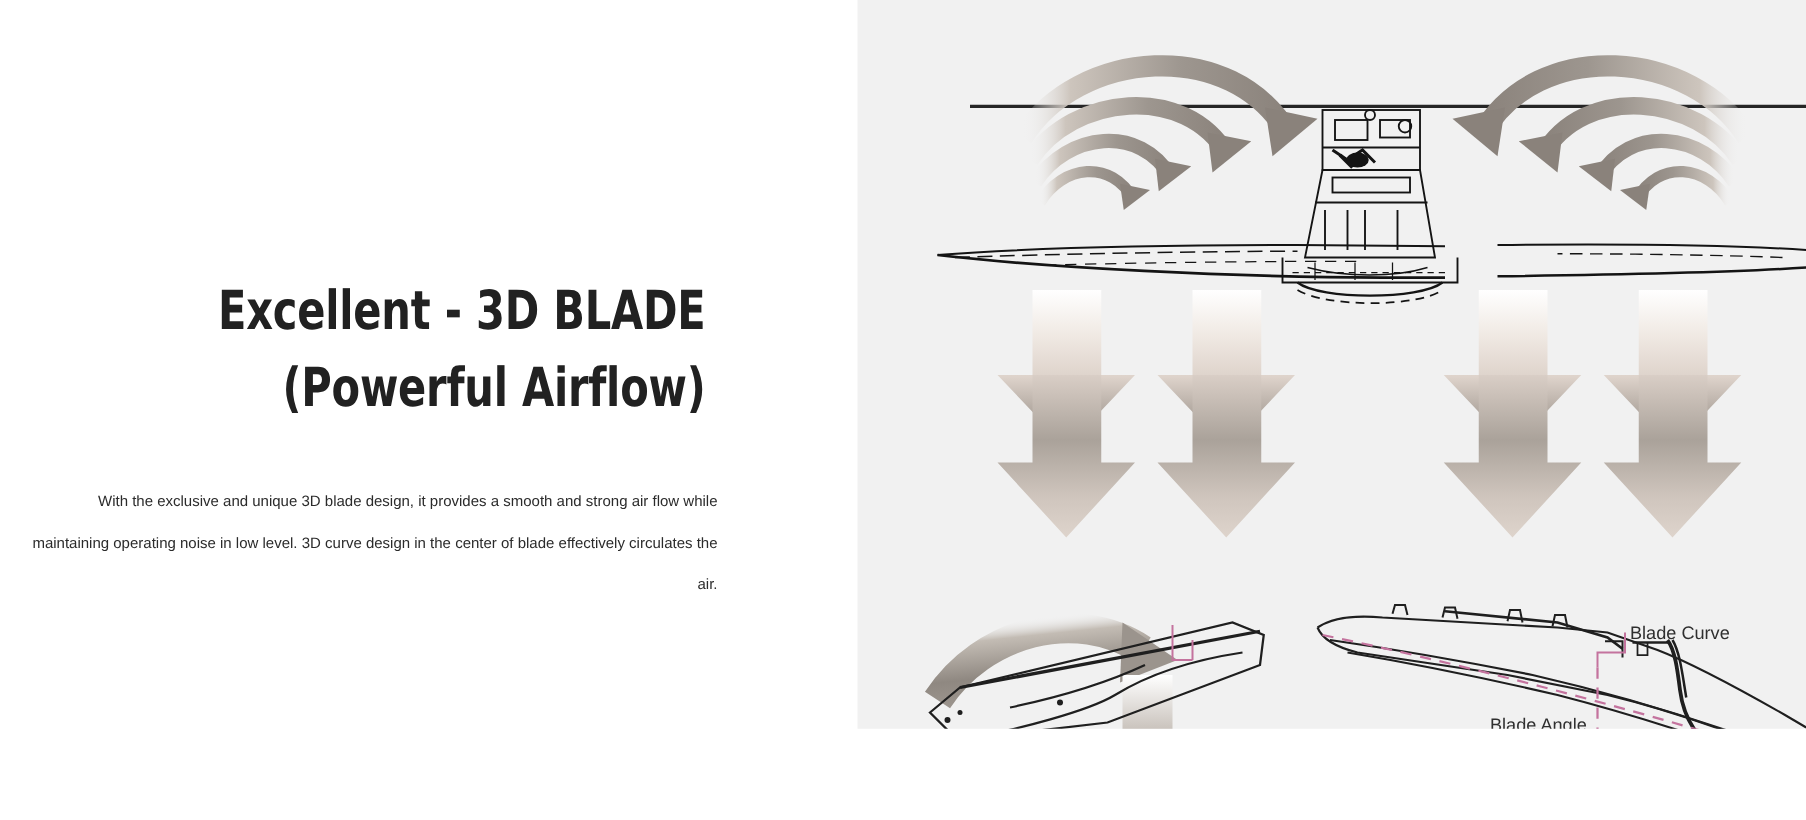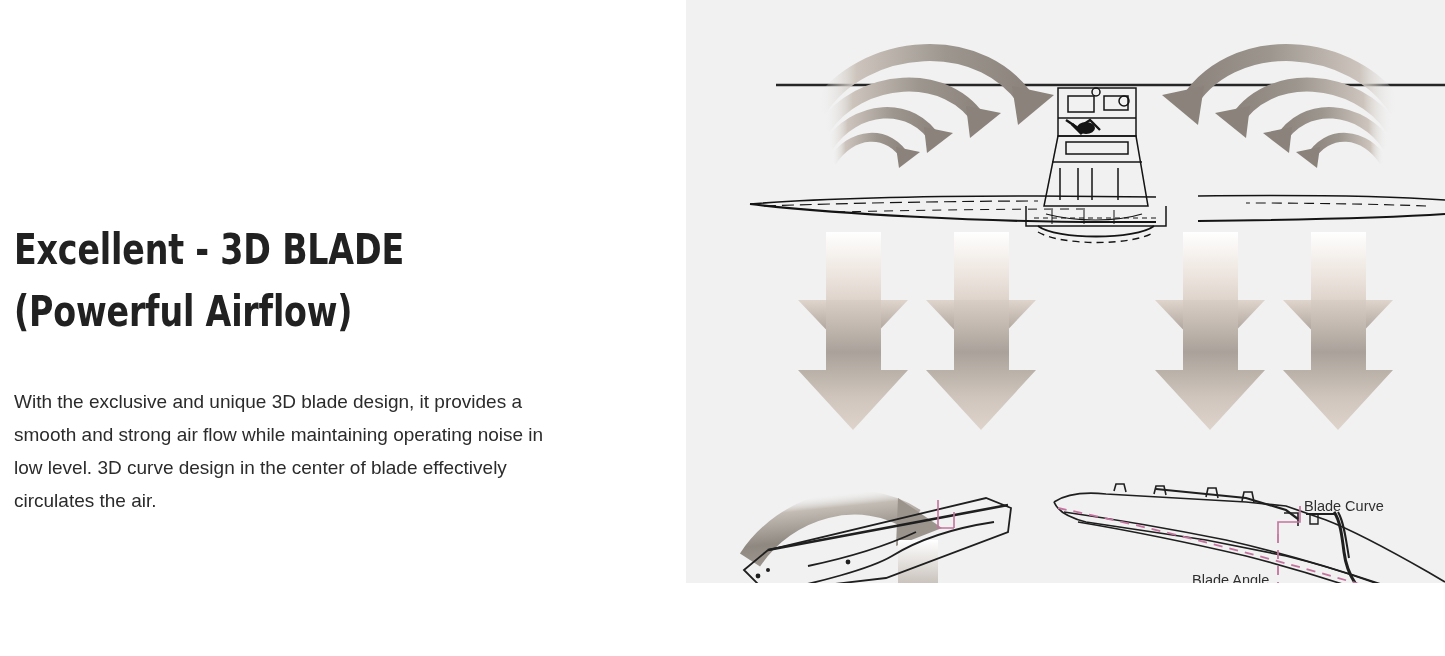--- a/index.html
+++ b/index.html
@@ -19,20 +19,21 @@
     background: #ffffff;
   }
 
   
   #left-panel {
     position: absolute;
     left: 0; top: 0;
     width: 686px;
     height: 656px;
     background: #ffffff;
+    text-align: right;
   }
   #headline {
     position: absolute;
     left: 14px;
     top: 218px;
     width: 640px;
     margin: 0;
     color: #212121;
     font-family: "Liberation Sans Narrow", "DejaVu Sans Condensed", "Liberation Sans", sans-serif;
     font-size: 43px;
@@ -46,21 +47,21 @@
   #headline .hl-line { display: block; }
 
   #body-copy {
     position: absolute;
     left: 14px;
     top: 385px;
     width: 560px;
     margin: 0;
     color: #2b2b2b;
     font-family: "Liberation Sans", sans-serif;
-    font-size: 19px;
+    font-size: 12px;
     line-height: 33px;
     font-weight: 400;
   }
 
   
   #right-panel {
     position: absolute;
     left: 686px; top: 0;
     width: 759px;
     height: 583px;

